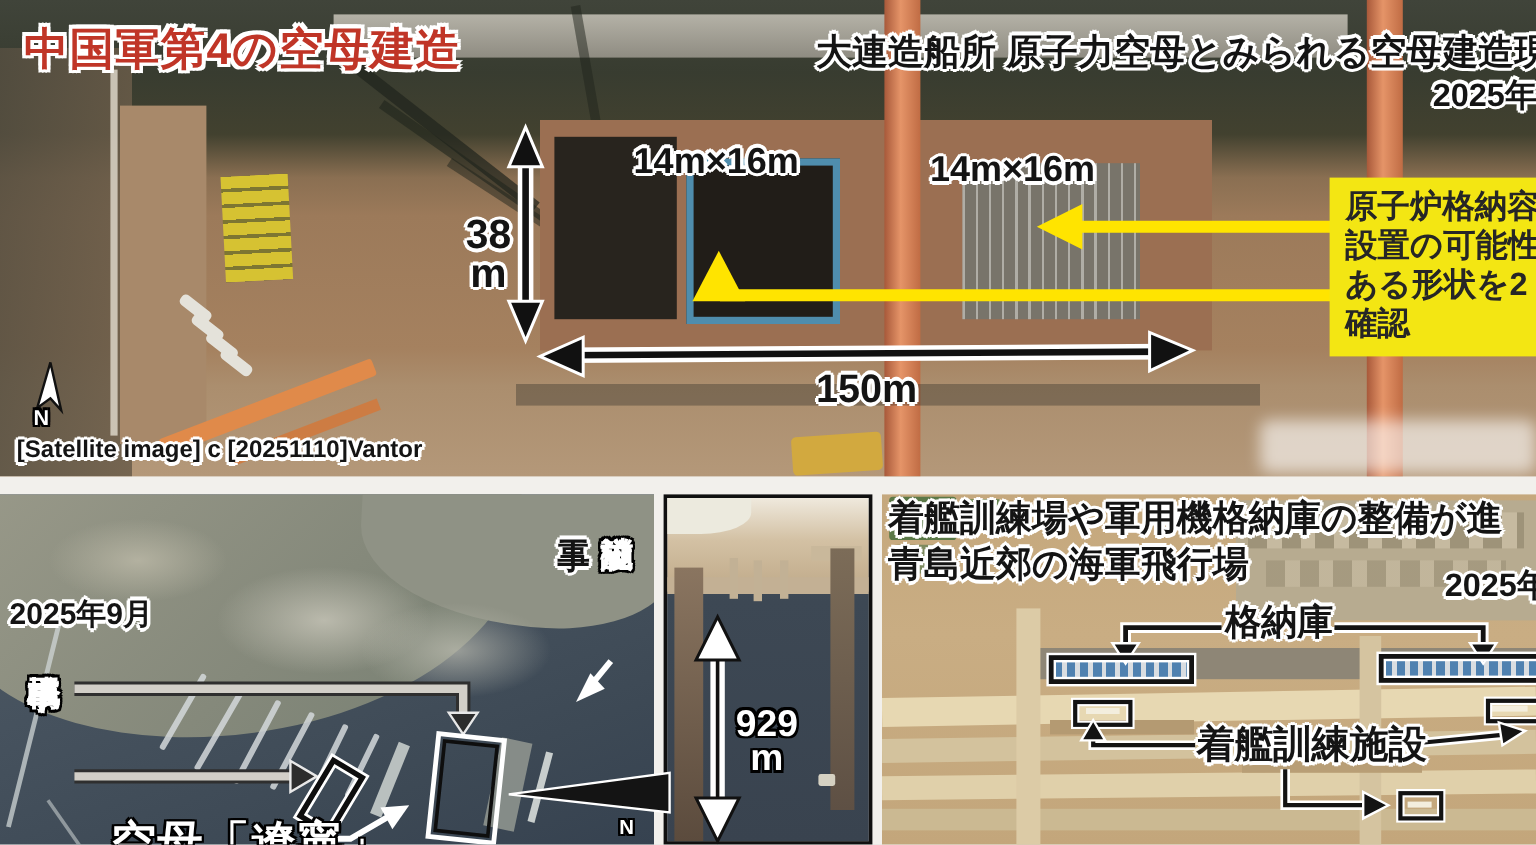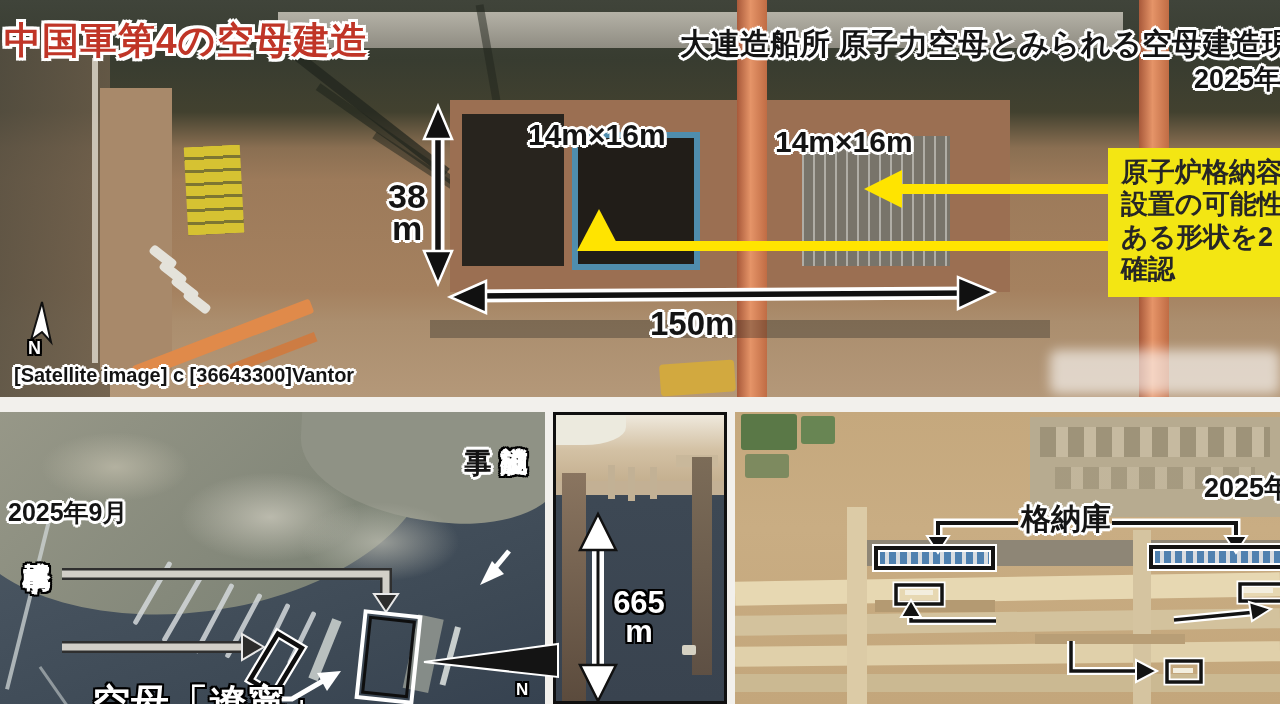--- a/index.html
+++ b/index.html
@@ -227,41 +227,44 @@
 
   <div id="callout-box" style="left:1108px;top:148px;width:200px;height:149px;background:#f3e613;">
     <div style="padding:8px 0 0 13px;font-size:27px;line-height:1.2;color:#262626;white-space:nowrap;">
       <div>原子炉格納容</div>
       <div>設置の可能性</div>
       <div>ある形状を2</div>
       <div>確認</div>
     </div>
   </div>
 
-  <div class="lbl red nowrap" style="left:4px;top:20px;font-size:37px;letter-spacing:1px;">中国軍第4の空母建造</div>
+  <div class="lbl red nowrap" style="left:20px;top:20px;font-size:37px;letter-spacing:1px;">中国軍第4の空母建造</div>
   <div class="lbl ob nowrap" style="left:680px;top:27px;font-size:30px;">大連造船所 原子力空母とみられる空母建造現</div>
   <div class="lbl ob nowrap" style="left:1194px;top:64px;font-size:27px;">2025年</div>
   <div class="lbl ob" style="left:380px;top:180px;width:54px;text-align:center;font-size:34px;line-height:.95;">
     <span>38</span><br>
     <span>m</span>
   </div>
   <div class="lbl ob nowrap" style="left:528px;top:118px;font-size:30px;">14m×16m</div>
   <div class="lbl ob nowrap" style="left:775px;top:125px;font-size:30px;">14m×16m</div>
-  <div class="lbl ob nowrap" style="left:650px;top:305px;font-size:33px;">150m</div>
+  <div class="lbl ob nowrap" style="left:680px;top:305px;font-size:33px;">150m</div>
   <div class="lbl ow nowrap" style="left:28px;top:338px;font-size:18px;">N</div>
-  <div class="lbl ob nowrap" style="left:14px;top:364px;font-size:20px;">[Satellite image] c [36643300]Vantor</div>
+  <div class="lbl ob nowrap" style="left:14px;top:364px;font-size:20px;">[Satellite image] c [20251110]Vantor</div>
 
   <div class="lbl ob nowrap" style="left:8px;top:498px;font-size:25px;">2025年9月</div>
   <div class="lbl ow vert" style="left:20px;top:540px;font-size:28px;letter-spacing:1px;">桟橋工事中</div>
   <div class="lbl ob vert" style="left:462px;top:428px;font-size:27px;">工事</div>
   <div class="lbl ow vert" style="left:498px;top:426px;font-size:27px;">消磁施設</div>
   <div class="lbl ow nowrap" style="left:92px;top:682px;font-size:38px;letter-spacing:1px;">空母「遼寧」</div>
   <div class="lbl ow nowrap" style="left:516px;top:680px;font-size:17px;">N</div>
 
   <div class="lbl ow" style="left:610px;top:588px;width:58px;text-align:center;font-size:31px;line-height:.95;">
-    <span>665</span><br>
+    <span>929</span><br>
     <span>m</span>
   </div>
 
+  <div class="lbl ob nowrap" style="left:740px;top:416px;font-size:30px;">着艦訓練場や軍用機格納庫の整備が進</div>
+  <div class="lbl ob nowrap" style="left:740px;top:454px;font-size:30px;">青島近郊の海軍飛行場</div>
   <div class="lbl ob nowrap" style="left:1204px;top:473px;font-size:27px;">2025年</div>
   <div class="lbl ob nowrap" style="left:1021px;top:502px;font-size:30px;">格納庫</div>
+  <div class="lbl ob nowrap" style="left:997px;top:602px;font-size:32px;">着艦訓練施設</div>
 
 </div>
 
 </body></html>

